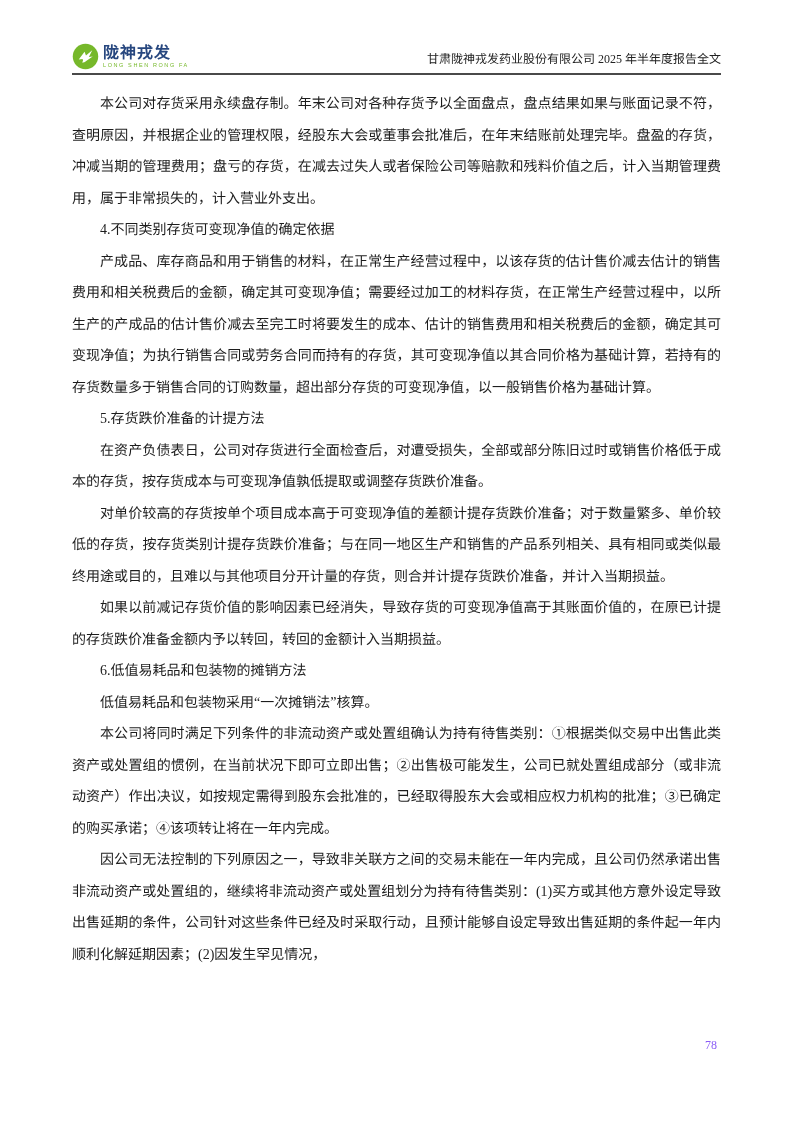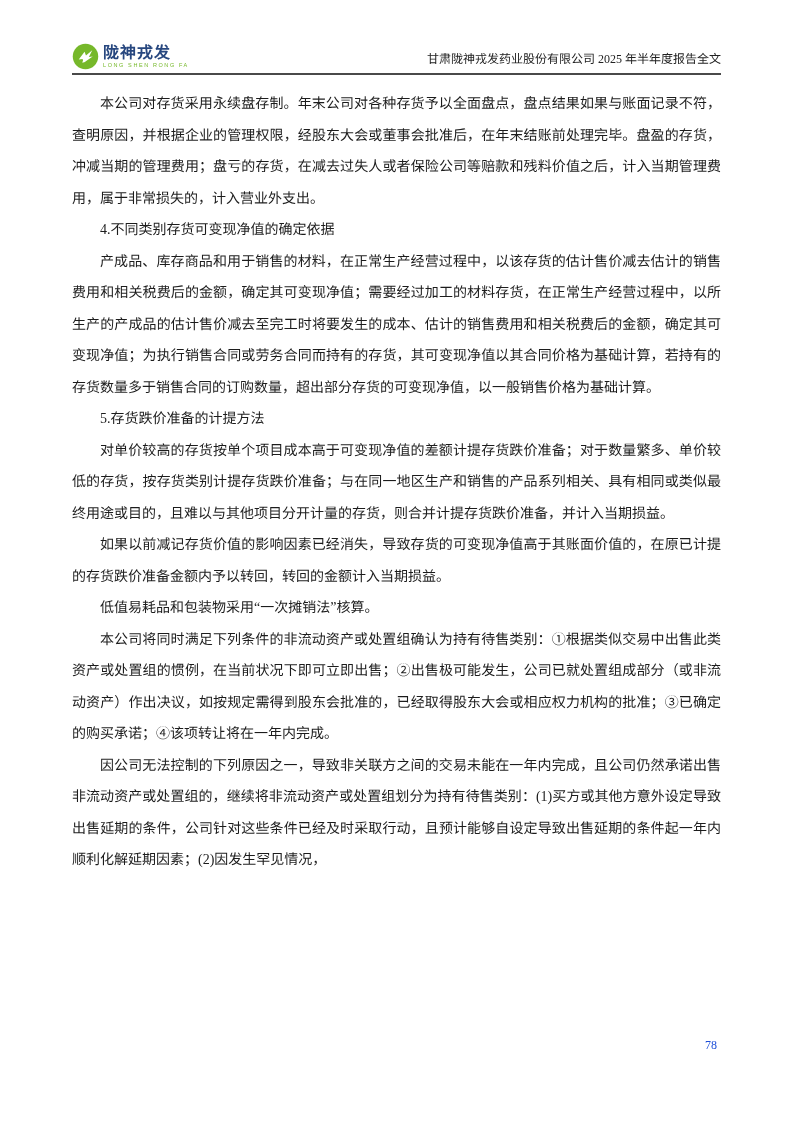--- a/index.html
+++ b/index.html
@@ -77,21 +77,21 @@
     text-align: left;
     text-indent: 0;
     font-family: "Liberation Sans", "DejaVu Sans", sans-serif;
   }
   
   .page-number {
     position: absolute;
     top: 1038px;
     right: 76px;
     font-size: 12px;
-    color: #1d4ed8;
+    color: #8b5cf6;
   }
 </style>
 </head>
 <body>
 
 <div class="page">
 
   <div class="header">
     <div class="logo">
       <svg class="logo-mark" viewBox="0 0 28 28" xmlns="http://www.w3.org/2000/svg">
@@ -105,22 +105,24 @@
       </div>
     </div>
     <div class="doc-title">甘肃陇神戎发药业股份有限公司 2025 年半年度报告全文</div>
   </div>
 
   <div class="content">
     <p class="para">本公司对存货采用永续盘存制。年末公司对各种存货予以全面盘点，盘点结果如果与账面记录不符，查明原因，并根据企业的管理权限，经股东大会或董事会批准后，在年末结账前处理完毕。盘盈的存货，冲减当期的管理费用；盘亏的存货，在减去过失人或者保险公司等赔款和残料价值之后，计入当期管理费用，属于非常损失的，计入营业外支出。</p>
     <p class="para">4.不同类别存货可变现净值的确定依据</p>
     <p class="para">产成品、库存商品和用于销售的材料，在正常生产经营过程中，以该存货的估计售价减去估计的销售费用和相关税费后的金额，确定其可变现净值；需要经过加工的材料存货，在正常生产经营过程中，以所生产的产成品的估计售价减去至完工时将要发生的成本、估计的销售费用和相关税费后的金额，确定其可变现净值；为执行销售合同或劳务合同而持有的存货，其可变现净值以其合同价格为基础计算，若持有的存货数量多于销售合同的订购数量，超出部分存货的可变现净值，以一般销售价格为基础计算。</p>
     <p class="para">5.存货跌价准备的计提方法</p>
+    <p class="para">在资产负债表日，公司对存货进行全面检查后，对遭受损失，全部或部分陈旧过时或销售价格低于成本的存货，按存货成本与可变现净值孰低提取或调整存货跌价准备。</p>
     <p class="para">对单价较高的存货按单个项目成本高于可变现净值的差额计提存货跌价准备；对于数量繁多、单价较低的存货，按存货类别计提存货跌价准备；与在同一地区生产和销售的产品系列相关、具有相同或类似最终用途或目的，且难以与其他项目分开计量的存货，则合并计提存货跌价准备，并计入当期损益。</p>
     <p class="para">如果以前减记存货价值的影响因素已经消失，导致存货的可变现净值高于其账面价值的，在原已计提的存货跌价准备金额内予以转回，转回的金额计入当期损益。</p>
+    <p class="para">6.低值易耗品和包装物的摊销方法</p>
     <p class="para">低值易耗品和包装物采用“一次摊销法”核算。</p>
 
 
     <p class="para">本公司将同时满足下列条件的非流动资产或处置组确认为持有待售类别：①根据类似交易中出售此类资产或处置组的惯例，在当前状况下即可立即出售；②出售极可能发生，公司已就处置组成部分（或非流动资产）作出决议，如按规定需得到股东会批准的，已经取得股东大会或相应权力机构的批准；③已确定的购买承诺；④该项转让将在一年内完成。</p>
     <p class="para">因公司无法控制的下列原因之一，导致非关联方之间的交易未能在一年内完成，且公司仍然承诺出售非流动资产或处置组的，继续将非流动资产或处置组划分为持有待售类别：(1)买方或其他方意外设定导致出售延期的条件，公司针对这些条件已经及时采取行动，且预计能够自设定导致出售延期的条件起一年内顺利化解延期因素；(2)因发生罕见情况，</p>
   </div>
 
   <div class="page-number">78</div>
 
 </div>

